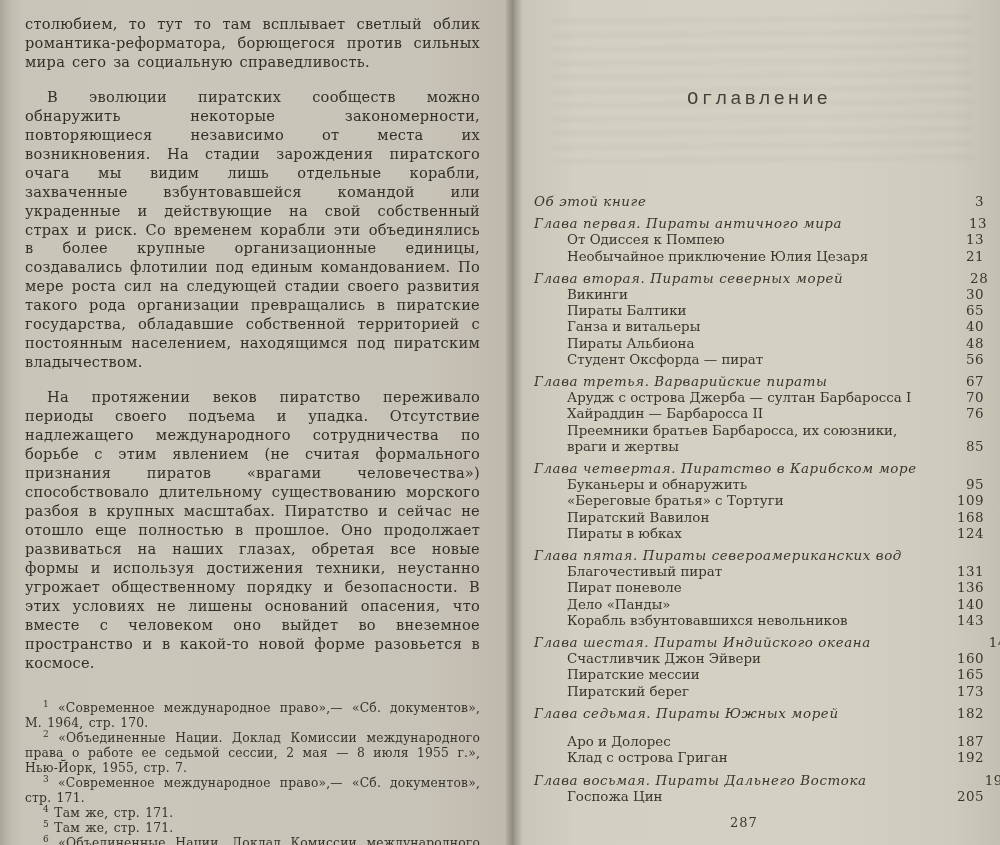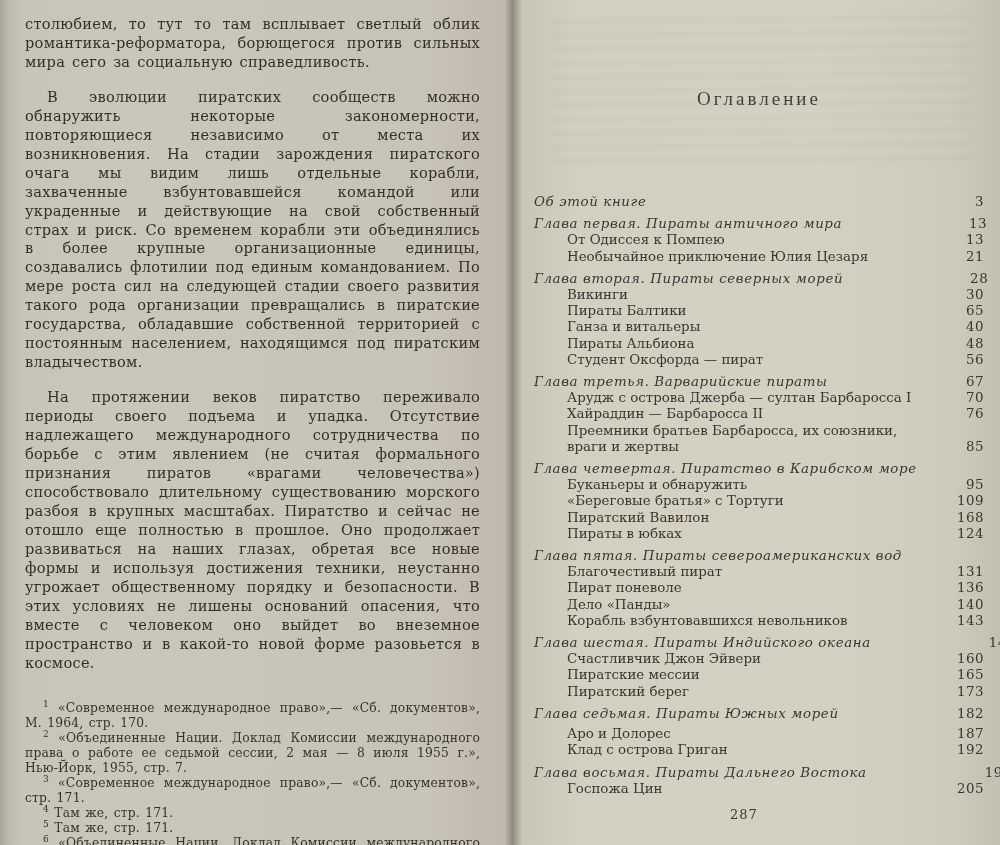--- a/index.html
+++ b/index.html
@@ -29,27 +29,27 @@
   
   .page-right{
     position:relative;width:478px;height:845px;box-sizing:border-box;
     padding:0 16px 0 12px;
     background:linear-gradient(90deg,#c9c5b7 0,#d3cfc1 55px,#d4d0c2 300px,#cecabc 430px,#c3bfb1 100%);
   }
   .ghost{position:absolute;left:30px;top:18px;width:420px;height:150px;opacity:.06;
     background:repeating-linear-gradient(180deg,#55503f 0 3px,transparent 3px 14px);
     filter:blur(2px);transform:rotate(-.6deg);pointer-events:none;}
   .toc-title{margin:0;padding-top:88px;text-align:center;
-    font-family:Liberation Serif, serif;
+    font-family:Liberation Mono, monospace;
     font-size:19px;font-weight:500;letter-spacing:3px;color:#45413a;}
   .toc{margin-top:84px;color:#3a362f;font-size:13.4px;}
   .row{display:flex;align-items:baseline;line-height:16.2px;}
   .row.lvl0{font-style:italic;letter-spacing:.6px;margin-top:6px;gap:47px;}
   .row.lvl1 .lbl{padding-left:33px;}
-  .row.gapb{margin-top:4px;}
+  .row.gapb{margin-top:12px;}
   .row .lbl{white-space:nowrap;}
   .row .lead{flex:1 1 auto;align-self:flex-end;height:13px;margin:0 8px 1px 9px;
     background-image:radial-gradient(circle,#4a463e 1.1px,rgba(0,0,0,0) 1.5px);
     background-size:14px 14px;background-repeat:repeat-x;background-position:2px 7px;}
   .row .pg{width:34px;text-align:right;font-style:normal;flex:0 0 auto;letter-spacing:.5px;}
   .row.cont .lbl{padding-left:33px;text-align:right;}
   .folio{margin-top:10px;text-align:center;font-size:13px;color:#3a362f;letter-spacing:1px;
     padding-right:30px;}
 </style>
 </head>

